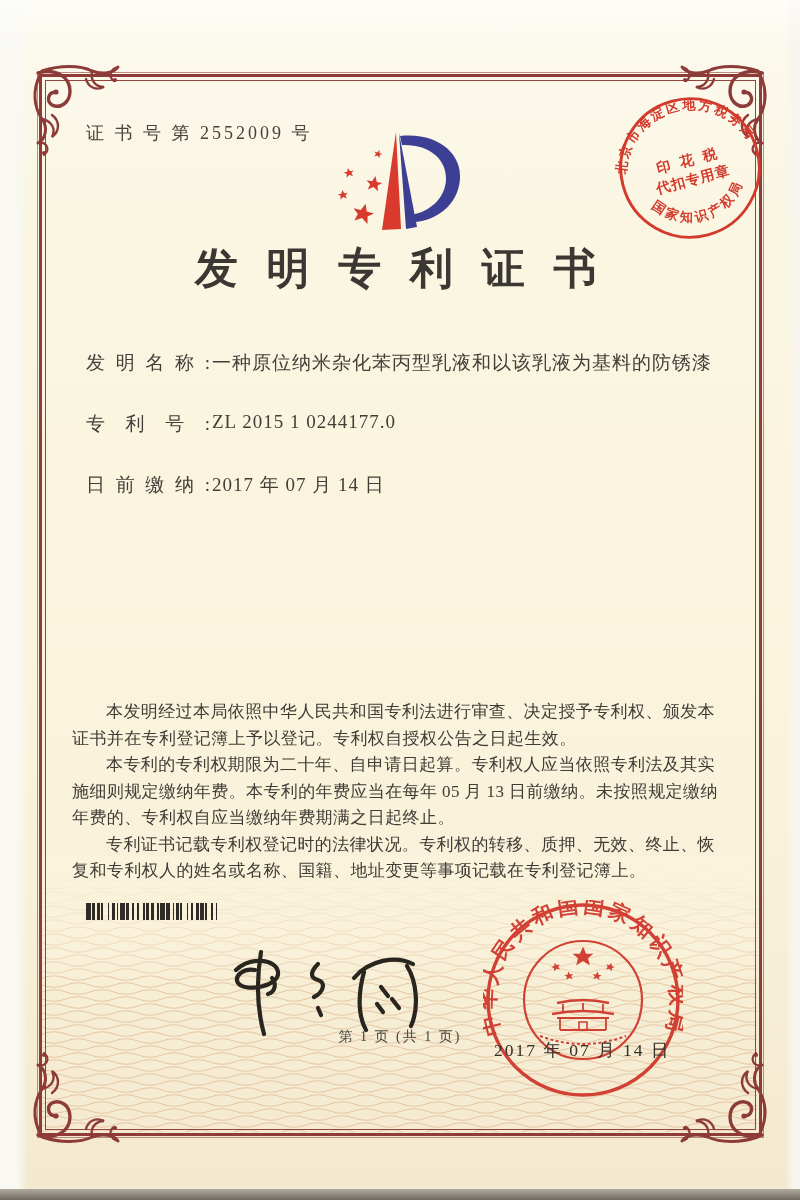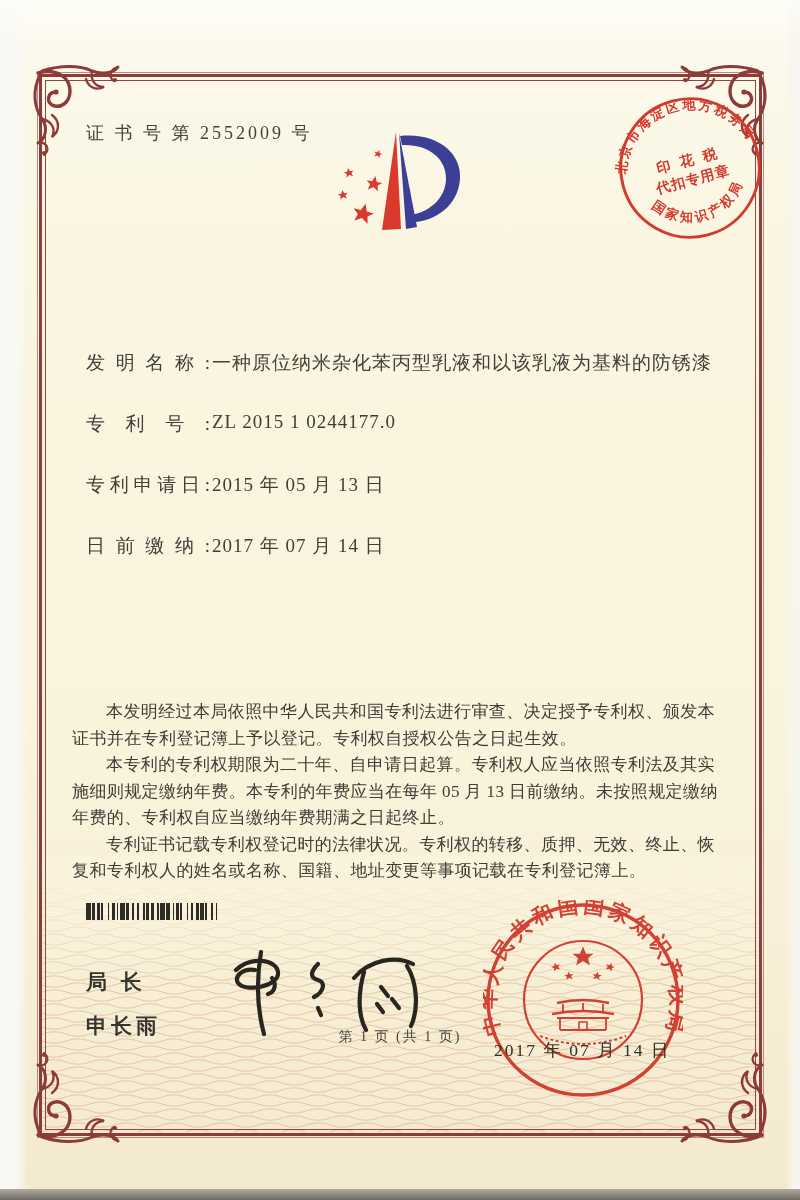--- a/index.html
+++ b/index.html
@@ -163,48 +163,42 @@
         <textPath href="#taxTop" startOffset="50%" text-anchor="middle">北京市海淀区地方税务局</textPath>
       </text>
       <text class="seal-text" x="80" y="77" text-anchor="middle" font-size="14.5" letter-spacing="3">印 花 税</text>
       <text class="seal-text" x="80" y="97" text-anchor="middle" font-size="14.5" letter-spacing="1">代扣专用章</text>
       <text class="seal-text" font-size="13.5" letter-spacing="3">
         <textPath href="#taxBot" startOffset="50%" text-anchor="middle">国家知识产权局</textPath>
       </text>
     </g>
   </svg>
 
+  <div class="title">发 明 专 利 证 书</div>
 
   <div class="fields">
     <div class="field">
       <span class="f-label">发明名称:</span><span class="f-value">一种原位纳米杂化苯丙型乳液和以该乳液为基料的防锈漆</span>
     </div>
     <div class="field">
       <span class="f-label">专利号:</span><span class="f-value">ZL 2015 1 0244177.0</span>
-    </div>
-    <div class="field">
-      <span class="f-label">专利申请日:</span><span class="f-value">2015 年 05 月 13 日</span>
     </div>
     <div class="field">
       <span class="f-label">日前缴纳:</span><span class="f-value">2017 年 07 月 14 日</span>
     </div>
   </div>
 
   <div class="body-text">
     <p>本发明经过本局依照中华人民共和国专利法进行审查、决定授予专利权、颁发本证书并在专利登记簿上予以登记。专利权自授权公告之日起生效。</p>
     <p>本专利的专利权期限为二十年、自申请日起算。专利权人应当依照专利法及其实施细则规定缴纳年费。本专利的年费应当在每年 05 月 13 日前缴纳。未按照规定缴纳年费的、专利权自应当缴纳年费期满之日起终止。</p>
     <p>专利证书记载专利权登记时的法律状况。专利权的转移、质押、无效、终止、恢复和专利权人的姓名或名称、国籍、地址变更等事项记载在专利登记簿上。</p>
   </div>
 
   <div class="barcode" id="barcode"><i style="width:4.65px"></i><i style="width:1.55px;background:transparent"></i><i style="width:3.1px"></i><i style="width:1.55px;background:transparent"></i><i style="width:3.1px"></i><i style="width:1.55px;background:transparent"></i><i style="width:1.55px"></i><i style="width:4.65px;background:transparent"></i><i style="width:1.55px"></i><i style="width:3.1px;background:transparent"></i><i style="width:3.1px"></i><i style="width:1.55px;background:transparent"></i><i style="width:1.55px"></i><i style="width:1.55px;background:transparent"></i><i style="width:4.65px"></i><i style="width:1.55px;background:transparent"></i><i style="width:3.1px"></i><i style="width:3.1px;background:transparent"></i><i style="width:1.55px"></i><i style="width:3.1px;background:transparent"></i><i style="width:1.55px"></i><i style="width:4.65px;background:transparent"></i><i style="width:1.55px"></i><i style="width:1.55px;background:transparent"></i><i style="width:3.1px"></i><i style="width:1.55px;background:transparent"></i><i style="width:3.1px"></i><i style="width:3.1px;background:transparent"></i><i style="width:1.55px"></i><i style="width:1.55px;background:transparent"></i><i style="width:4.65px"></i><i style="width:1.55px;background:transparent"></i><i style="width:3.1px"></i><i style="width:3.1px;background:transparent"></i><i style="width:1.55px"></i><i style="width:1.55px;background:transparent"></i><i style="width:3.1px"></i><i style="width:1.55px;background:transparent"></i><i style="width:1.55px"></i><i style="width:4.65px;background:transparent"></i><i style="width:1.55px"></i><i style="width:3.1px;background:transparent"></i><i style="width:1.55px"></i><i style="width:3.1px;background:transparent"></i><i style="width:3.1px"></i><i style="width:1.55px;background:transparent"></i><i style="width:3.1px"></i><i style="width:1.55px;background:transparent"></i><i style="width:1.55px"></i><i style="width:4.65px;background:transparent"></i><i style="width:1.55px"></i><i style="width:3.1px;background:transparent"></i><i style="width:1.55px"></i></div>
 
-  <div class="officer">
-    <div>局 长</div>
-    <div>申长雨</div>
-  </div>
 
   <svg class="sig" width="232" height="98" viewBox="0 0 232 98">
     <path d="M 55,10 C 50,40 52,70 58,92"></path>
     <path d="M 30,28 C 45,14 70,17 72,30 C 74,44 40,51 32,41 C 28,34 37,26 49,28"></path>
     <path d="M 66,36 C 71,42 69,50 62,52"></path>
     <path d="M 112,22 C 104,30 104,36 112,38 C 120,40 118,50 108,55"></path>
     <path d="M 112,66 L 115,73"></path>
     <path d="M 148,36 C 163,18 190,13 207,22"></path>
     <path d="M 158,30 C 151,55 153,76 160,88"></path>
     <path d="M 201,24 C 211,40 213,66 205,84"></path>

